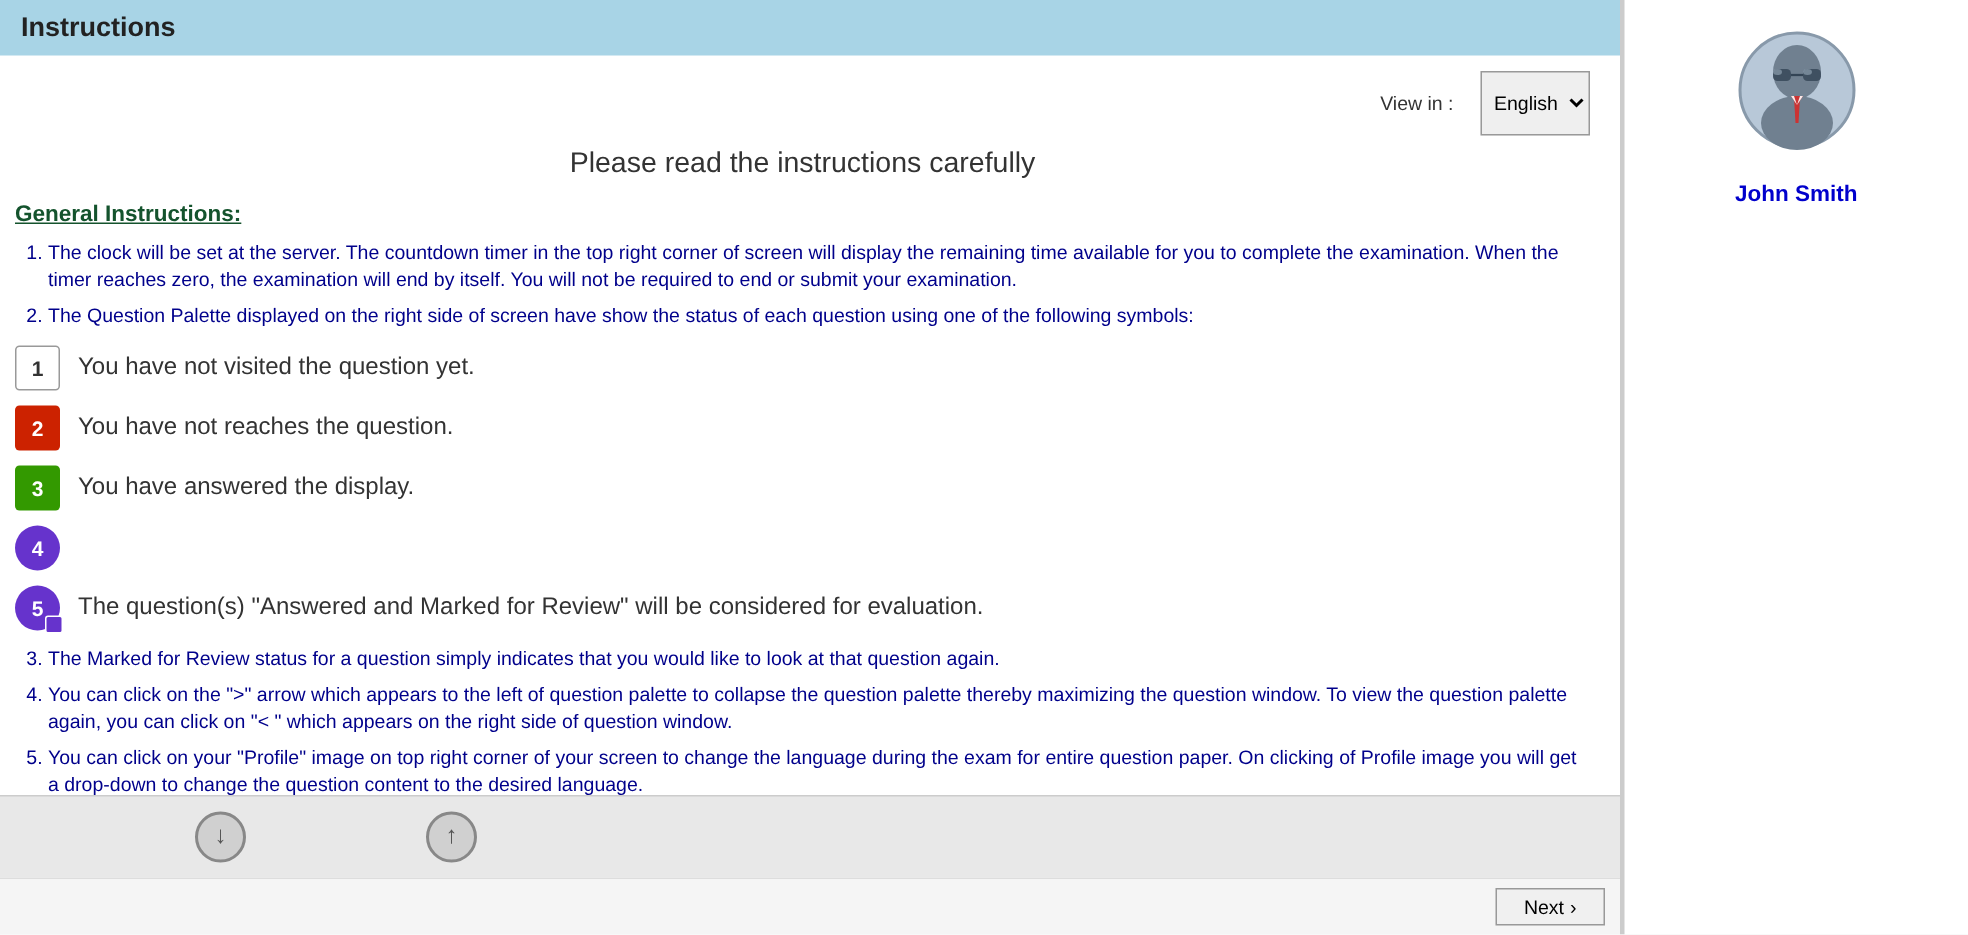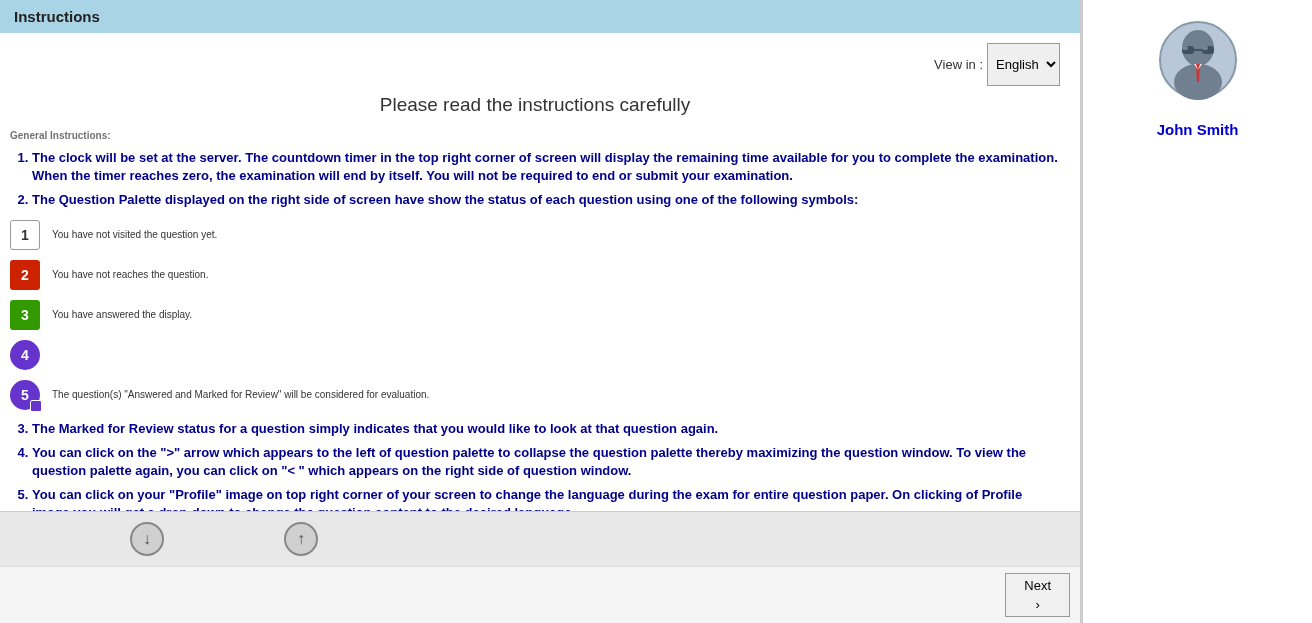--- a/index.html
+++ b/index.html
@@ -17,21 +17,21 @@
       flex: 1;
       display: flex;
       flex-direction: column;
       background: #fff;
       border-right: 2px solid #ccc;
     }
 
     .header-bar {
       background: #a8d4e6;
       padding: 8px 14px;
-      font-size: 15px;
+      font-size: 18px;
       font-weight: bold;
       color: #222;
     }
 
     .content-wrapper {
       flex: 1;
       overflow: hidden;
       display: flex;
       flex-direction: column;
     }
@@ -47,20 +47,21 @@
     .scroll-area::-webkit-scrollbar { width: 14px; }
     .scroll-area::-webkit-scrollbar-track { background: #f1f1f1; border: 1px solid #ccc; }
     .scroll-area::-webkit-scrollbar-thumb { background: #aaa; border: 1px solid #999; }
 
     .view-in-row {
       display: flex;
       justify-content: flex-end;
       align-items: center;
       margin-bottom: 8px;
       font-size: 13px;
+      gap: 14px;
     }
 
     .view-in-row label {
       margin-right: 4px;
       color: #333;
     }
 
     .view-in-row select {
       font-size: 13px;
       padding: 12px 4px;
@@ -69,29 +70,29 @@
 
     .please-read {
       text-align: center;
       font-size: 19px;
       color: #333;
       margin-bottom: 14px;
     }
 
     .general-instructions-title {
       font-weight: bold;
-      font-size: 10px;
-      color: #737373;
+      text-decoration: underline;
+      font-size: 15px;
+      color: #14532d;
       margin-bottom: 8px;
     }
 
     .instructions-list {
       padding-left: 22px;
       margin-bottom: 10px;
-      font-weight: bold;
     }
 
     .instructions-list li {
       color: #00008b;
       margin-bottom: 6px;
       line-height: 1.4;
     }
 
     
     .status-symbols {
@@ -150,21 +151,21 @@
       right: -2px;
       width: 10px;
       height: 10px;
       background: #6633cc;
       border: 1px solid #fff;
       border-radius: 2px;
     }
 
     .status-text {
       color: #333;
-      font-size: 10px;
+      font-size: 16px;
     }
 
     .footer-bar {
       background: #e8e8e8;
       border-top: 1px solid #ccc;
       padding: 6px 10px;
       display: flex;
       align-items: center;
       justify-content: space-between;
     }
@@ -200,21 +201,20 @@
 
     .next-btn {
       background: #f0f0f0;
       border: 1px solid #999;
       padding: 4px 18px;
       font-size: 13px;
       cursor: pointer;
       display: flex;
       align-items: center;
       gap: 4px;
-      flex-direction: column;
     }
 
     
     .right-sidebar {
       width: 230px;
       background: #fff;
       display: flex;
       flex-direction: column;
       align-items: center;
       padding: 20px 10px;

